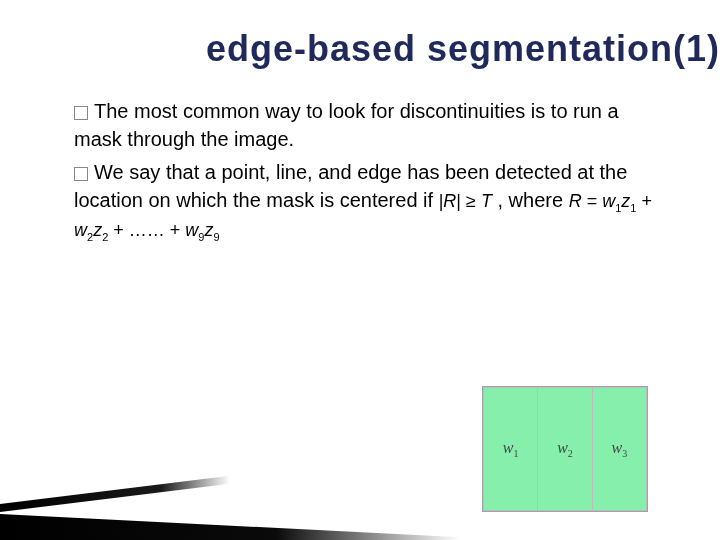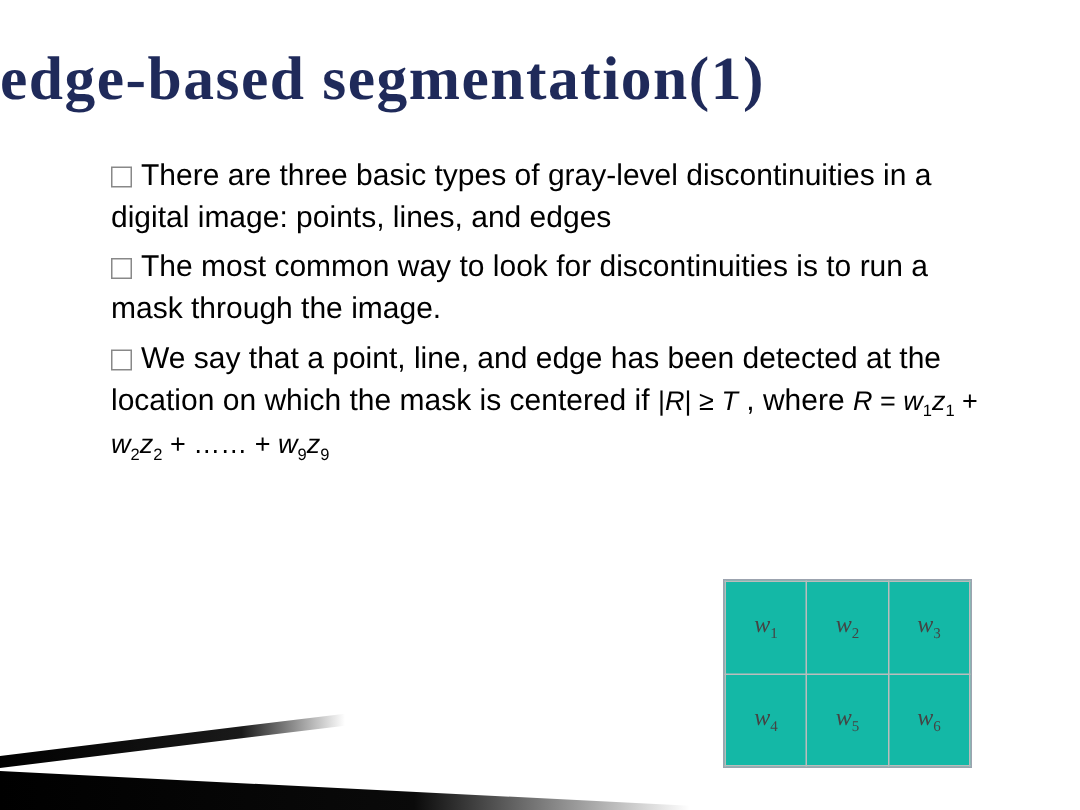--- a/index.html
+++ b/index.html
@@ -1,62 +1,54 @@
 <!DOCTYPE html>
 <html><head>
 <meta charset="utf-8">
 <style>
   html,body{margin:0;padding:0;width:720px;height:540px;background:#fff;font-family:Verdana,Geneva,sans-serif;color:#000;overflow:hidden;position:relative}
   .slide{position:relative;width:720px;height:540px}
-  .title{font-family:Liberation Serif, serif;font-weight:700;font-size:41px;color:#1f2a5a;text-align:left;margin-top:28px;letter-spacing:1px}
+  .title{font-family:Liberation Sans, sans-serif;font-weight:700;font-size:36px;color:#1f2a5a;text-align:right;margin-top:28px;letter-spacing:1px}
   .body{margin:28px 60px 0 74px;font-size:20px;line-height:1.38;color:#000}
   .item{margin-bottom:6px}
   .bullet-box{display:inline-block;width:12px;height:12px;border:1.5px solid #888;vertical-align:baseline;transform:translateY(2px);margin-right:6px}
   .formula{font-family:Liberation Sans, sans-serif;font-style:italic;font-size:18px}
   .formula .sub{font-size:11px;vertical-align:sub;font-style:normal}
   .formula .sym{font-style:normal}
-  .grid{position:absolute;right:72px;top:358px;width:164px;height:124px;border:1px solid #9ca3af;background:#14b8a6}
+  .grid{position:absolute;right:72px;top:358px;width:164px;height:124px;border:1px solid #9ca3af;background:#86efac}
   .grid table{border-collapse:collapse;width:100%;height:100%}
   .grid td{border:1px solid #bcbcbc;width:33.33%;height:33.33%;text-align:center;font-family:'Times New Roman',serif;font-style:italic;font-size:16px;color:#444}
   .grid td .s{font-size:10px;vertical-align:sub;font-style:normal}
   .pagenum{position:absolute;right:16px;bottom:12px;font-size:16px;color:#000}
   .accent-top{position:absolute;left:0;bottom:56px;width:230px;height:8px;background:linear-gradient(to right,#000 0%,#1a1a1a 70%,rgba(0,0,0,0) 100%);transform:skewY(-7deg);transform-origin:left center}
   .accent-bot{position:absolute;left:0;bottom:14px;width:460px;height:40px;background:linear-gradient(to right,#000 0%,#0a0a0a 60%,rgba(0,0,0,0) 100%);clip-path:polygon(0 0,100% 58%,100% 100%,0 100%)}
 </style>
 </head>
 <body>
 
 <div class="slide">
   <div class="title">edge-based segmentation(1)</div>
 
   <div class="body">
-    <div class="item">
-      <span class="bullet-box"></span><span>There</span><span> are three basic types of gray-level discontinuities in a digital image: points, lines, and edges</span>
-    </div>
     <div class="item">
       <span class="bullet-box"></span><span>The</span><span> most common way to look for discontinuities is to run a mask through the image.</span>
     </div>
     <div class="item">
       <span class="bullet-box"></span><span>We</span><span> say that a point, line, and edge has been detected at the location on which the mask is centered if </span><span class="formula"><span class="sym">|</span>R<span class="sym">|</span> <span class="sym">≥</span> T</span><span> , where   </span><span class="formula">R <span class="sym">=</span> w<span class="sub">1</span>z<span class="sub">1</span> <span class="sym">+</span> w<span class="sub">2</span>z<span class="sub">2</span> <span class="sym">+</span> <span class="sym">……</span> <span class="sym">+</span> w<span class="sub">9</span>z<span class="sub">9</span></span>
     </div>
   </div>
 
   <div class="grid">
     <table>
       <tbody>
           <tr>
         <td>w<span class="s">1</span></td>
         <td>w<span class="s">2</span></td>
         <td>w<span class="s">3</span></td>
       </tr>
-      <tr>
-        <td>w<span class="s">4</span></td>
-        <td>w<span class="s">5</span></td>
-        <td>w<span class="s">6</span></td>
-      </tr>
     </tbody>
       </table>
   </div>
 
   <div class="accent-top"></div>
   <div class="accent-bot"></div>
   <div class="pagenum">4</div>
 </div>
 
 </body></html>

